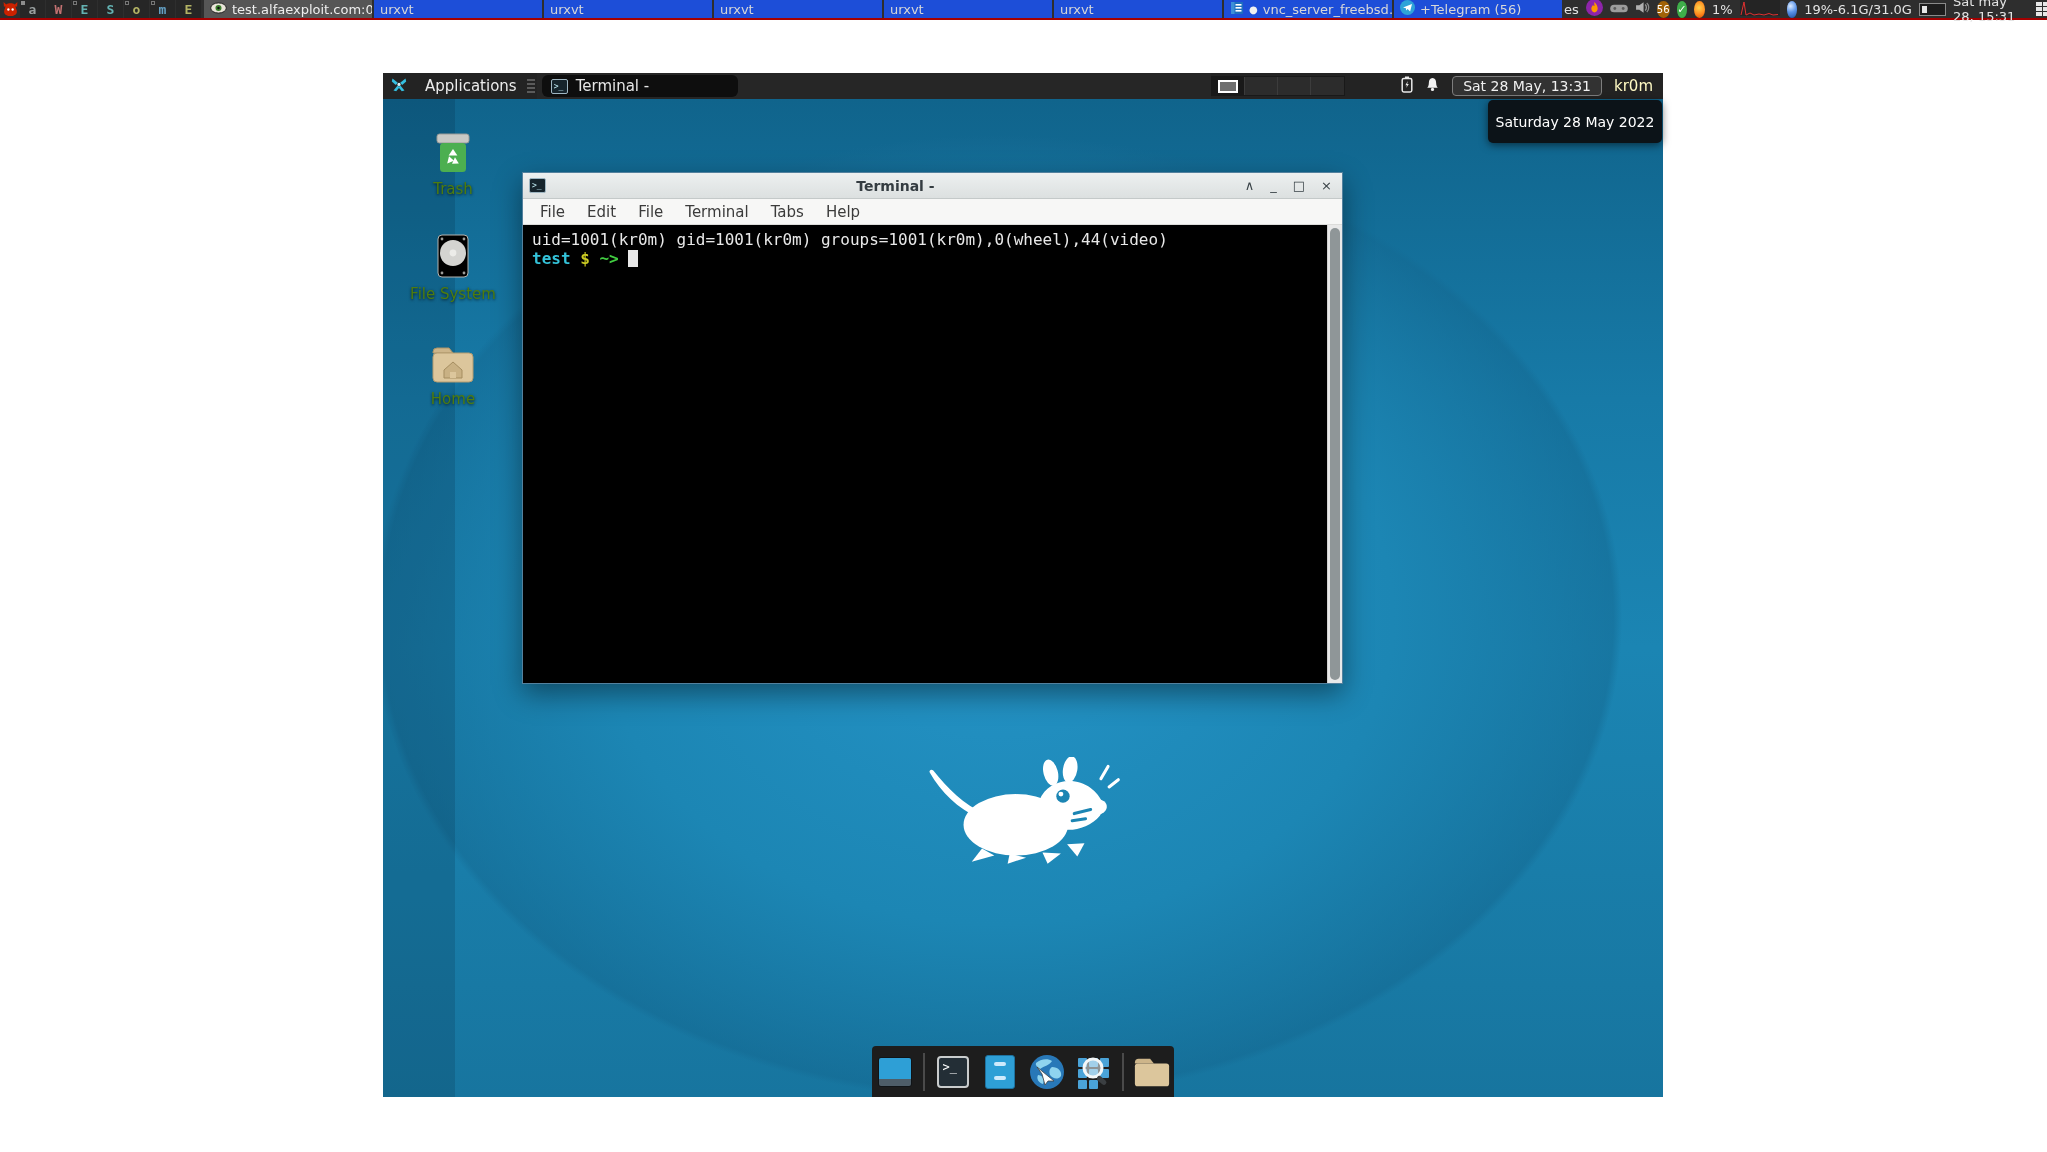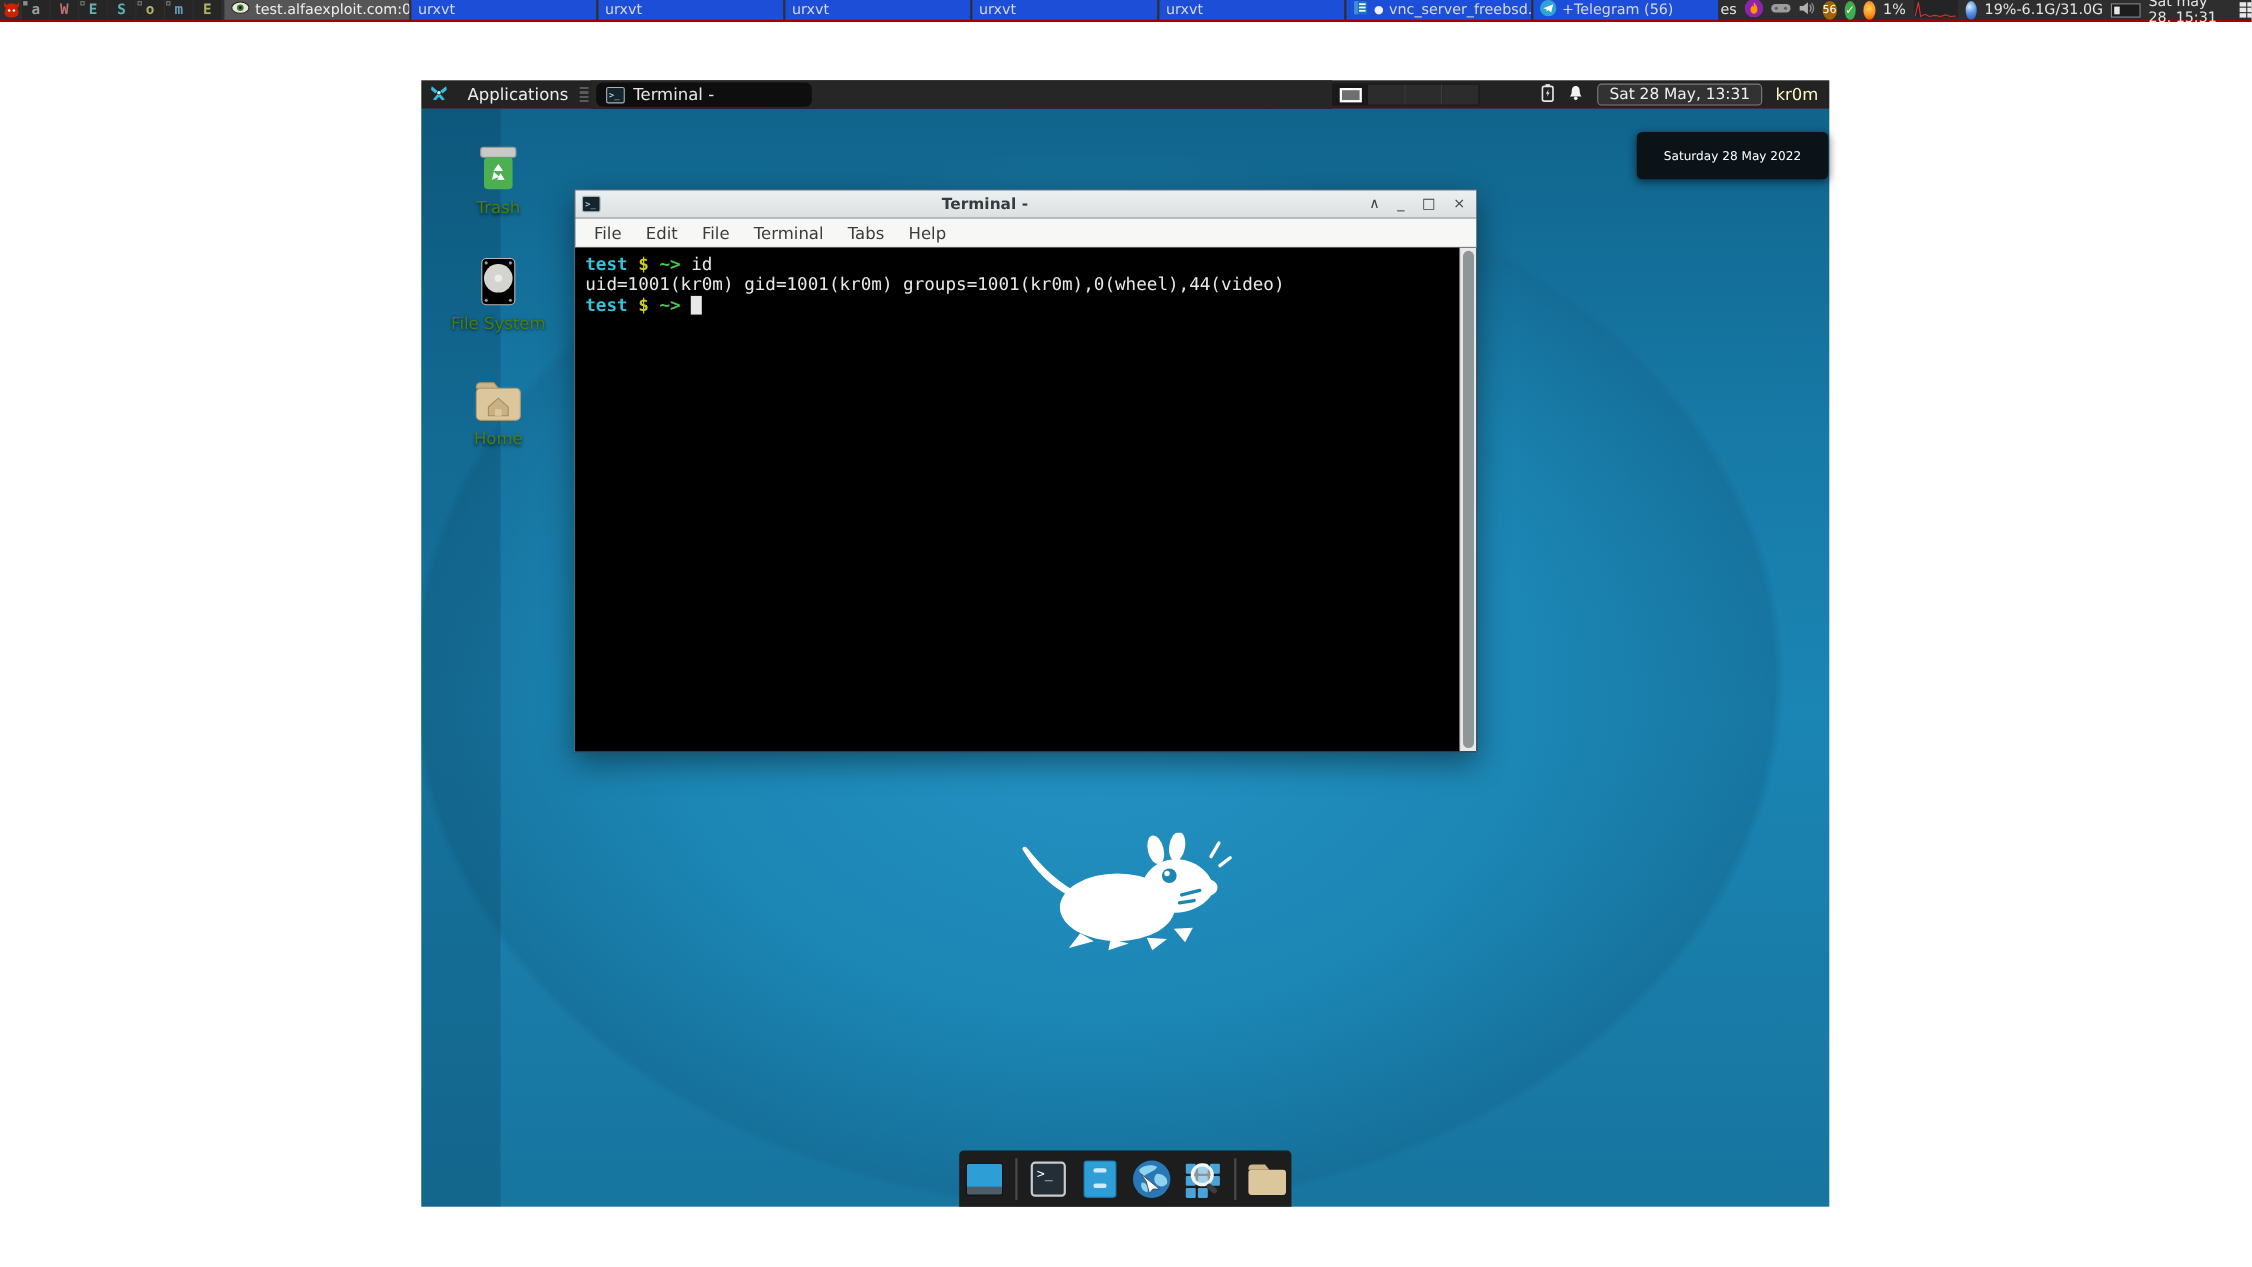--- a/index.html
+++ b/index.html
@@ -140,22 +140,22 @@
   .dk-showdesk .bar { height:9px; background:#4e5d68; }
   .dk-term { width:32px; height:32px; background:#232e36; border:2px solid #c9cccd; border-radius:4px;
     color:#fff; font-family:"DejaVu Sans Mono",monospace; font-size:12px; padding:2px 0 0 4px; }
   .dk-cab { width:30px; height:34px; background:#2e9fd6; border-radius:3px; position:relative; border:1px solid #1d72a0; }
   .dk-cab::before, .dk-cab::after { content:""; position:absolute; left:8px; right:8px; height:4px;
     background:#cfeafc; border-radius:2px; }
   .dk-cab::before { top:6px; } .dk-cab::after { top:20px; }
 
   
   .tooltip {
-    position:absolute; left:1488px; top:120px; width:174px; height:43px;
-    background:#0c1318; border-radius:5px; color:#fff; font-size:11px;
+    position:absolute; left:1488px; top:100px; width:174px; height:43px;
+    background:#0c1318; border-radius:5px; color:#fff; font-size:14px;
     display:flex; align-items:center; justify-content:center;
     box-shadow:0 2px 8px rgba(0,0,0,.55); z-index:9;
   }
 </style>
 </head>
 <body>
 
 <div class="host-bar">
   <div class="beastie">
     <svg width="17" height="17" viewBox="0 0 16 16">
@@ -401,21 +401,21 @@
       </span>
     </div>
     <div class="menubar">
       <span class="menu-item">File</span>
       <span class="menu-item">Edit</span>
       <span class="menu-item">File</span>
       <span class="menu-item">Terminal</span>
       <span class="menu-item">Tabs</span>
       <span class="menu-item">Help</span>
     </div>
-    <div class="term-body"><div><span class="p-host">test</span> <span class="p-dollar">$</span> <span class="p-arrow">~&gt;</span> <span>id</span></div><div>uid=1001(kr0m) gid=1001(kr0m) groups=1001(kr0m),0(wheel),44(video)</div><div><span class="p-host">test</span> <span class="p-dollar">$</span> <span class="p-arrow">~&gt;</span> <span class="cursor"></span></div>
+    <div class="term-body"><div>uid=1001(kr0m) gid=1001(kr0m) groups=1001(kr0m),0(wheel),44(video)</div><div><span class="p-host">test</span> <span class="p-dollar">$</span> <span class="p-arrow">~&gt;</span> <span class="cursor"></span></div>
       <div class="scrollbar">
         <div class="scroll-thumb"></div>
       </div>
     </div>
   </div>
 
   <div class="mouse-logo">
     <svg width="205" height="107" viewBox="0 0 200 104">
       <g fill="#ffffff">
         <path d="M58 60 C36 50 20 34 9 15 C8 13 10.5 11 12.5 13 C27 31 42 46 62 55 Z"></path>

